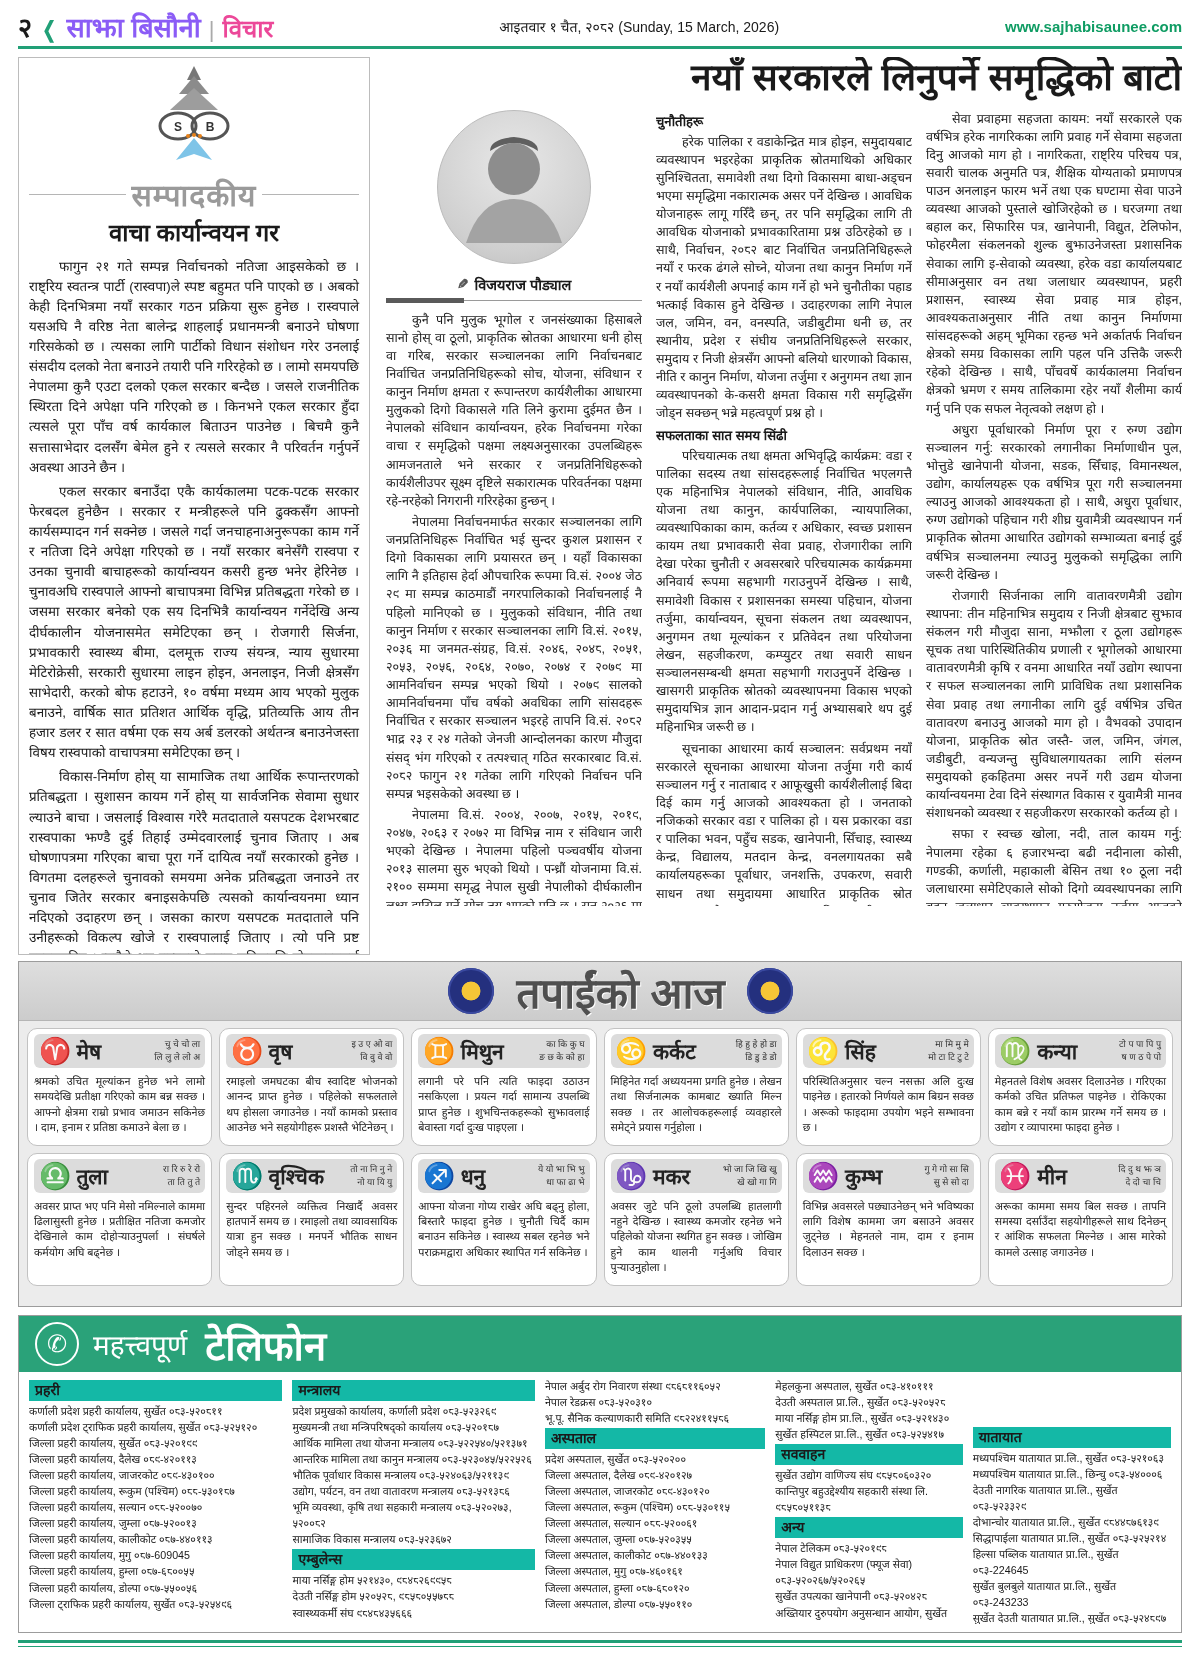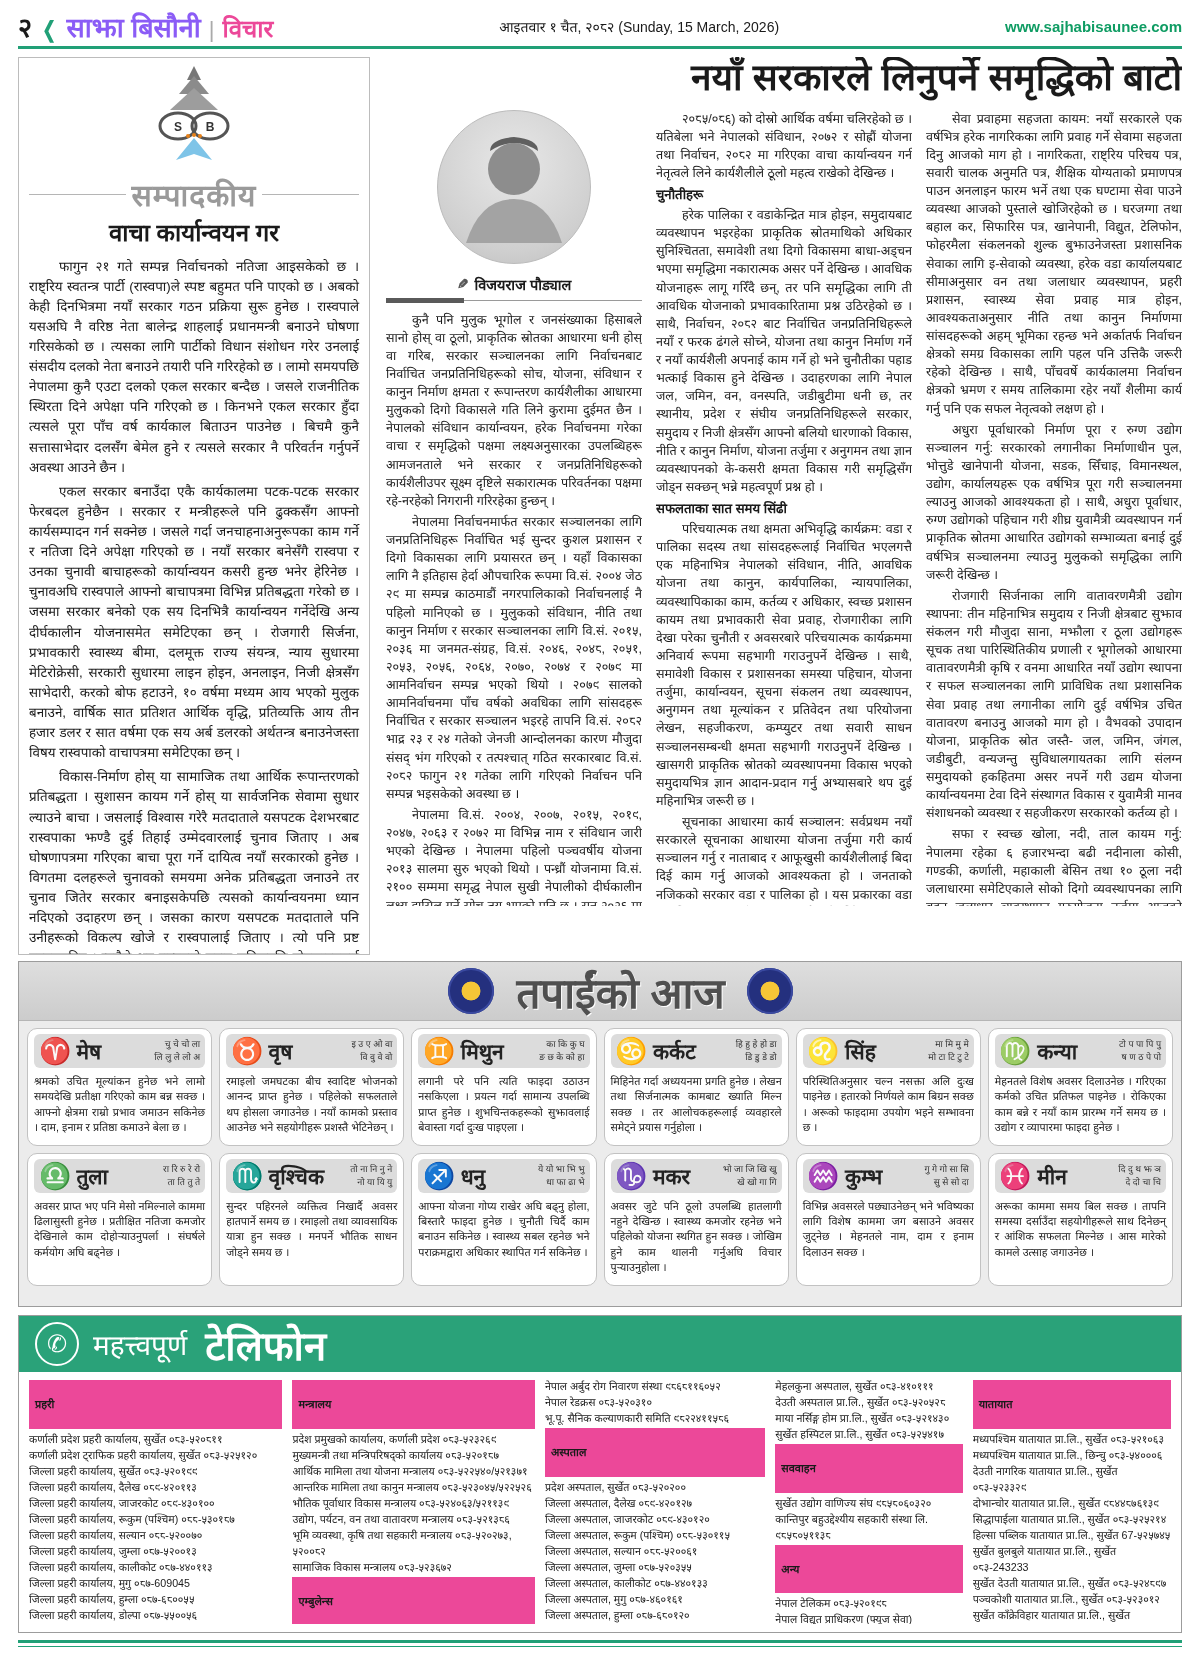--- a/index.html
+++ b/index.html
@@ -54,23 +54,23 @@
   .ztext{font-size:10.8px;line-height:1.42;text-align:justify;margin:6px 0 0;}
 
   
   .phones{margin-top:8px;border:1px solid #9c9c9c;box-sizing:border-box;}
   .phband{height:56px;background:#2aa279;display:flex;align-items:center;gap:14px;padding-left:16px;}
   .phicon{width:40px;height:40px;border:2px solid #fff;border-radius:50%;display:flex;align-items:center;justify-content:center;color:#fff;font-size:24px;flex:none;}
   .phtitle-light{color:#fff;font-size:28px;}
   .phtitle-bold{color:#fff;font-size:40px;font-weight:800;margin-left:4px;}
   .phbody{display:flex;gap:10px;padding:6px 10px 8px;height:246px;overflow:hidden;background:#fff;}
   .phcol{overflow:hidden;}
-  .phcol.c1{width:23%;} .phcol.c2{width:22%;} .phcol.c3{width:20%;} .phcol.c4{width:17%;} .phcol.c5{width:18%;}
+  .phcol.c1{width:23%;} .phcol.c2{width:22%;} .phcol.c3{width:20%;} .phcol.c4{width:17%;} .phcol.c5{width:18%;margin-top:47px;}
   .ph{font-size:10.7px;line-height:1.5;margin:0;}
-  .ph[data-kind="header"]{background:#ec4899;font-weight:800;font-size:11px;padding:16px 6px;margin:2px 0;}
+  .ph[data-kind="header"]{background:#14b8a6;font-weight:800;font-size:14px;padding:0 6px;margin:2px 0;}
 
   .footrule{margin-top:7px;border-top:3px solid #21a077;border-bottom:1px solid #21a077;height:3px;}
 </style>
 </head>
 <body>
 
 <div class="page">
 
   <header class="masthead">
     <div class="mh-left">
@@ -140,21 +140,20 @@
           <div>
 
           <p class="ab" data-kind="para">कुनै पनि मुलुक भूगोल र जनसंख्याका हिसाबले सानो होस् वा ठूलो, प्राकृतिक स्रोतका आधारमा धनी होस् वा गरिब, सरकार सञ्चालनका लागि निर्वाचनबाट निर्वाचित जनप्रतिनिधिहरूको सोच, योजना, संविधान र कानुन निर्माण क्षमता र रूपान्तरण कार्यशैलीका आधारमा मुलुकको दिगो विकासले गति लिने कुरामा दुईमत छैन । नेपालको संविधान कार्यान्वयन, हरेक निर्वाचनमा गरेका वाचा र समृद्धिको पक्षमा लक्ष्यअनुसारका उपलब्धिहरू आमजनताले भने सरकार र जनप्रतिनिधिहरूको कार्यशैलीउपर सूक्ष्म दृष्टिले सकारात्मक परिवर्तनका पक्षमा रहे-नरहेको निगरानी गरिरहेका हुन्छन् ।</p>
               <p class="ab" data-kind="para">नेपालमा निर्वाचनमार्फत सरकार सञ्चालनका लागि जनप्रतिनिधिहरू निर्वाचित भई सुन्दर कुशल प्रशासन र दिगो विकासका लागि प्रयासरत छन् । यहाँ विकासका लागि नै इतिहास हेर्दा औपचारिक रूपमा वि.सं. २००४ जेठ २९ मा सम्पन्न काठमाडौं नगरपालिकाको निर्वाचनलाई नै पहिलो मानिएको छ । मुलुकको संविधान, नीति तथा कानुन निर्माण र सरकार सञ्चालनका लागि वि.सं. २०१५, २०३६ मा जनमत-संग्रह, वि.सं. २०४६, २०४८, २०५१, २०५३, २०५६, २०६४, २०७०, २०७४ र २०७९ मा आमनिर्वाचन सम्पन्न भएको थियो । २०७९ सालको आमनिर्वाचनमा पाँच वर्षको अवधिका लागि सांसदहरू निर्वाचित र सरकार सञ्चालन भइरहे तापनि वि.सं. २०८२ भाद्र २३ र २४ गतेको जेनजी आन्दोलनका कारण मौजुदा संसद् भंग गरिएको र तत्पश्चात् गठित सरकारबाट वि.सं. २०८२ फागुन २१ गतेका लागि गरिएको निर्वाचन पनि सम्पन्न भइसकेको अवस्था छ ।</p>
               <p class="ab" data-kind="para">नेपालमा वि.सं. २००४, २००७, २०१५, २०१९, २०४७, २०६३ र २०७२ मा विभिन्न नाम र संविधान जारी भएको देखिन्छ । नेपालमा पहिलो पञ्चवर्षीय योजना २०१३ सालमा सुरु भएको थियो । पन्ध्रौं योजनामा वि.सं. २१०० सम्ममा समृद्ध नेपाल सुखी नेपालीको दीर्घकालीन लक्ष्य हासिल गर्ने सोच तय भएको पनि छ । सन् २०२६ मा नेपाललाई अतिकम विकसितबाट विकासशील देशमा स्तरोन्नति गर्ने र सन् २०३० सम्ममा दिगो विकासका लक्ष्यहरू हासिल गर्दै मध्यम आय भएको मुलुकमा पुर्‍याउने लक्ष्य तय गरिएको छ । हाल सोह्रौं आवधिक योजना (आ.व. २०८१/०८२-</p>
             </div>
         </div>
         <div class="col">
           <div>
 
-          <p class="ab" data-kind="para">२०८५/०८६) को दोस्रो आर्थिक वर्षमा चलिरहेको छ । यतिबेला भने नेपालको संविधान, २०७२ र सोह्रौं योजना तथा निर्वाचन, २०८२ मा गरिएका वाचा कार्यान्वयन गर्न नेतृत्वले लिने कार्यशैलीले ठूलो महत्व राखेको देखिन्छ ।</p>
               <p class="ab" data-kind="subhead">चुनौतीहरू</p>
               <p class="ab" data-kind="para">हरेक पालिका र वडाकेन्द्रित मात्र होइन, समुदायबाट व्यवस्थापन भइरहेका प्राकृतिक स्रोतमाथिको अधिकार सुनिश्चितता, समावेशी तथा दिगो विकासमा बाधा-अड्चन भएमा समृद्धिमा नकारात्मक असर पर्ने देखिन्छ । आवधिक योजनाहरू लागू गरिँदै छन्, तर पनि समृद्धिका लागि ती आवधिक योजनाको प्रभावकारितामा प्रश्न उठिरहेको छ । साथै, निर्वाचन, २०८२ बाट निर्वाचित जनप्रतिनिधिहरूले नयाँ र फरक ढंगले सोच्ने, योजना तथा कानुन निर्माण गर्ने र नयाँ कार्यशैली अपनाई काम गर्ने हो भने चुनौतीका पहाड भत्काई विकास हुने देखिन्छ । उदाहरणका लागि नेपाल जल, जमिन, वन, वनस्पति, जडीबुटीमा धनी छ, तर स्थानीय, प्रदेश र संघीय जनप्रतिनिधिहरूले सरकार, समुदाय र निजी क्षेत्रसँग आफ्नो बलियो धारणाको विकास, नीति र कानुन निर्माण, योजना तर्जुमा र अनुगमन तथा ज्ञान व्यवस्थापनको के-कसरी क्षमता विकास गरी समृद्धिसँग जोड्न सक्छन् भन्ने महत्वपूर्ण प्रश्न हो ।</p>
               <p class="ab" data-kind="subhead">सफलताका सात समय सिंढी</p>
               <p class="ab" data-kind="para">परिचयात्मक तथा क्षमता अभिवृद्धि कार्यक्रम: वडा र पालिका सदस्य तथा सांसदहरूलाई निर्वाचित भएलगत्तै एक महिनाभित्र नेपालको संविधान, नीति, आवधिक योजना तथा कानुन, कार्यपालिका, न्यायपालिका, व्यवस्थापिकाका काम, कर्तव्य र अधिकार, स्वच्छ प्रशासन कायम तथा प्रभावकारी सेवा प्रवाह, रोजगारीका लागि देखा परेका चुनौती र अवसरबारे परिचयात्मक कार्यक्रममा अनिवार्य रूपमा सहभागी गराउनुपर्ने देखिन्छ । साथै, समावेशी विकास र प्रशासनका समस्या पहिचान, योजना तर्जुमा, कार्यान्वयन, सूचना संकलन तथा व्यवस्थापन, अनुगमन तथा मूल्यांकन र प्रतिवेदन तथा परियोजना लेखन, सहजीकरण, कम्प्युटर तथा सवारी साधन सञ्चालनसम्बन्धी क्षमता सहभागी गराउनुपर्ने देखिन्छ । खासगरी प्राकृतिक स्रोतको व्यवस्थापनमा विकास भएको समुदायभित्र ज्ञान आदान-प्रदान गर्नु अभ्यासबारे थप दुई महिनाभित्र जरूरी छ ।</p>
               <p class="ab" data-kind="para">सूचनाका आधारमा कार्य सञ्चालन: सर्वप्रथम नयाँ सरकारले सूचनाका आधारमा योजना तर्जुमा गरी कार्य सञ्चालन गर्नु र नाताबाद र आफूखुसी कार्यशैलीलाई बिदा दिई काम गर्नु आजको आवश्यकता हो । जनताको नजिकको सरकार वडा र पालिका हो । यस प्रकारका वडा र पालिका भवन, पहुँच सडक, खानेपानी, सिँचाइ, स्वास्थ्य केन्द्र, विद्यालय, मतदान केन्द्र, वनलगायतका सबै कार्यालयहरूका पूर्वाधार, जनशक्ति, उपकरण, सवारी साधन तथा समुदायमा आधारित प्राकृतिक स्रोत व्यवस्थापन क्षेत्रलगायतका सवाल पहिचान गरी समस्या समाधानका लागि ६ महिनाभित्र सूचना संकलन गरी वार्षिक कार्यक्रम तर्जुमा तथा बजेट विनियोजन गर्नु आजको माग हो । सूचनाका आधारमा हरेक सामुदायिक संस्था, वडा, पालिका, जिल्ला र निर्वाचन क्षेत्रको प्रोफाइल निर्माण गर्नु जरूरी छ ।</p>
             </div>
         </div>
         <div class="col">
           <div>
 
@@ -396,21 +395,21 @@
           <p class="ph" data-kind="entry">अख्तियार दुरुपयोग अनुसन्धान आयोग, सुर्खेत ०८३-५२३१७८</p>
         </div>
       <div class="phcol c5">
 
       <p class="ph" data-kind="header">यातायात</p>
           <p class="ph" data-kind="entry">मध्यपश्चिम यातायात प्रा.लि., सुर्खेत ०८३-५२१०६३</p>
           <p class="ph" data-kind="entry">मध्यपश्चिम यातायात प्रा.लि., छिन्चु ०८३-५४०००६</p>
           <p class="ph" data-kind="entry">देउती नागरिक यातायात प्रा.लि., सुर्खेत ०८३-५२३३२९</p>
           <p class="ph" data-kind="entry">दोभान्चोर यातायात प्रा.लि., सुर्खेत ९८४४८७६१३९</p>
           <p class="ph" data-kind="entry">सिद्धापाईला यातायात प्रा.लि., सुर्खेत ०८३-५२५२१४</p>
-          <p class="ph" data-kind="entry">हिल्सा पब्लिक यातायात प्रा.लि., सुर्खेत 67-५२५७४५</p>
+          <p class="ph" data-kind="entry">हिल्सा पब्लिक यातायात प्रा.लि., सुर्खेत ०८३-224645</p>
           <p class="ph" data-kind="entry">सुर्खेत बुलबुले यातायात प्रा.लि., सुर्खेत ०८३-243233</p>
           <p class="ph" data-kind="entry">सुर्खेत देउती यातायात प्रा.लि., सुर्खेत ०८३-५२४८९७</p>
           <p class="ph" data-kind="entry">पञ्चकोशी यातायात प्रा.लि., सुर्खेत ०८३-५२३०१२</p>
           <p class="ph" data-kind="entry">सुर्खेत काँक्रेविहार यातायात प्रा.लि., सुर्खेत ०८३-५२५१९७</p>
           <p class="ph" data-kind="entry">नमस्ते सुर्खेत यातायात प्रा.लि., सुर्खेत ९८६३६३३६०</p>
         </div>
     </div>
   </section>
 
   <div class="footrule"></div>

